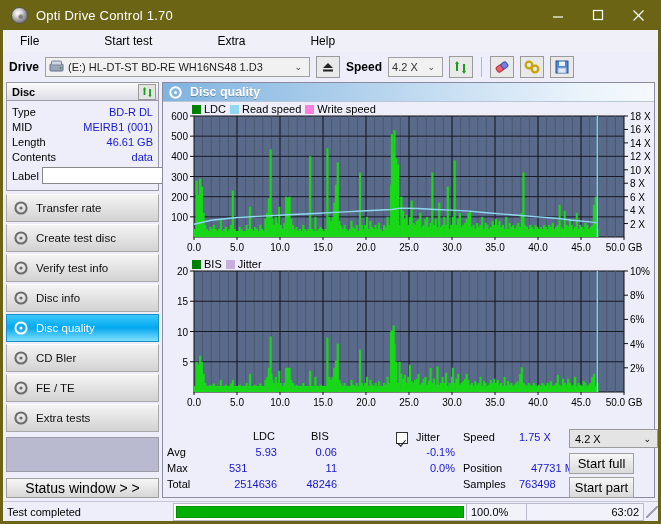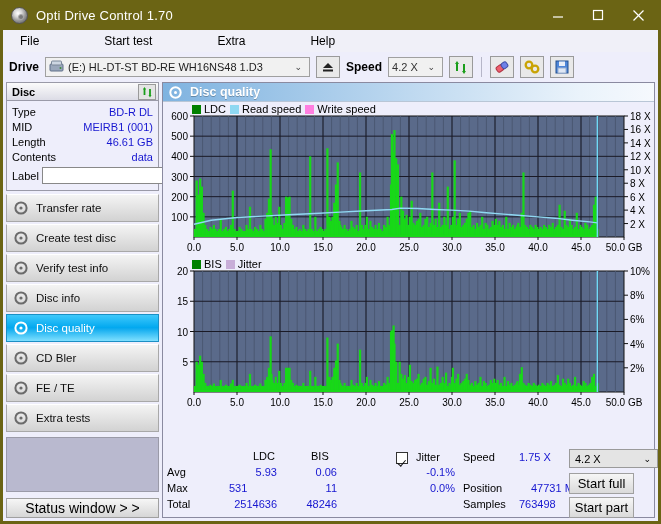--- a/index.html
+++ b/index.html
@@ -1092,13 +1092,22 @@
         <span class="scombo" style="left:406px;top:2px;">
           <span>4.2 X</span>
           <span class="chev">⌄</span>
         </span>
         <span class="sbtn" style="left:406px;top:26px;">Start full</span>
         <span class="sbtn" style="left:406px;top:50px;">Start part</span>
       </div>
     </div>
   </div>
 
+  <div class="statusbar">
+    <div class="sb-cell sb-text">Test completed</div>
+    <div class="sb-cell sb-prog">
+      <div class="bar" id="progbar" style="width: calc(100% - 4px);"></div>
+    </div>
+    <div class="sb-cell sb-pct">100.0%</div>
+    <div class="sb-cell sb-time">63:02</div>
+    <div class="grip"></div>
+  </div>
 </div>
 
 </body></html>

